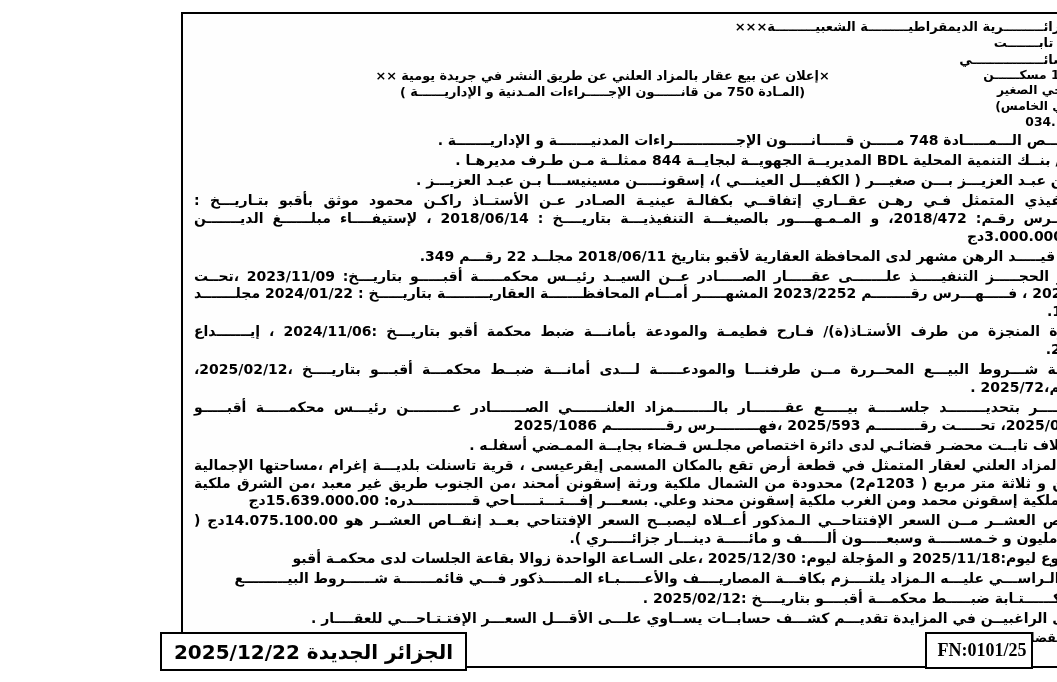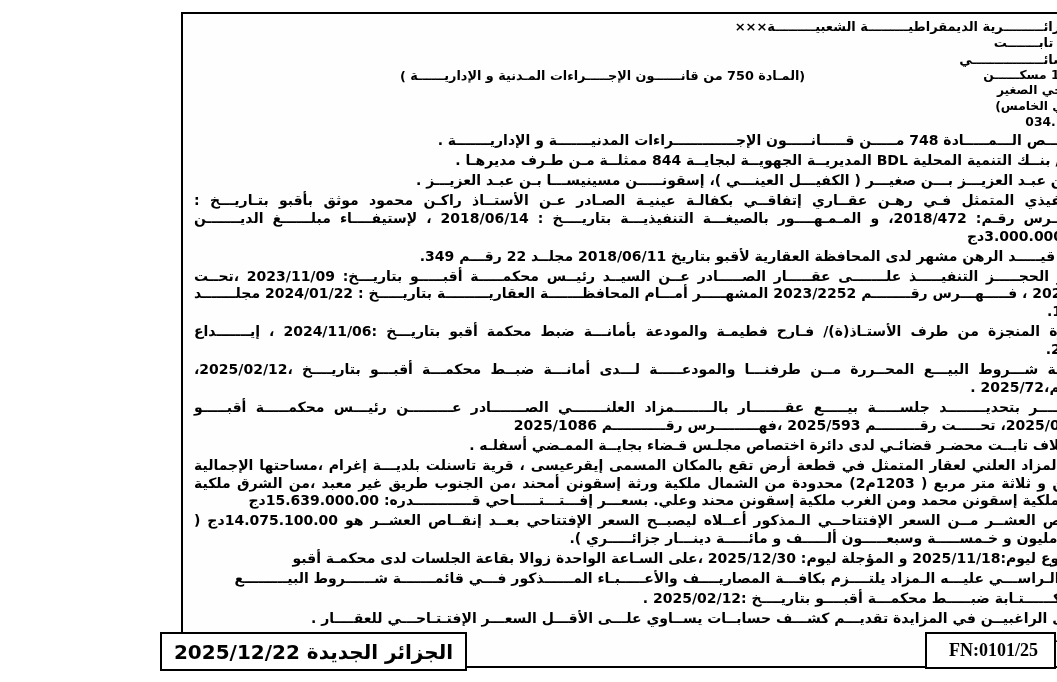--- a/index.html
+++ b/index.html
@@ -40,21 +40,21 @@
     box-sizing:border-box;
     display:flex; align-items:center; justify-content:center;
     font-weight:bold;
   }
   .np-box{
     left:160px; top:632px; width:307px; height:39px;
     direction:rtl; font-size:20px;
     font-family:"DejaVu Sans", sans-serif;
   }
   .ref-box{
-    left:925px; top:632px; width:131px; height:37px;
+    left:925px; top:632px; width:108px; height:37px;
     font-size:18px;
     font-family:"Liberation Serif", serif;
     padding-left:6px;
   }
 </style>
 </head>
 <body>
 
 <div class="page">
 
@@ -65,20 +65,21 @@
     <div class="hline">محضـــــــــــــــر قضائــــــــــــــــي</div>
 
     <div class="hdr-row">
       <div class="addr">
         <div>العنوان : حــــــــي 18 مسكــــــن</div>
         <div>عمارة : 01 رقم 03 حي الصغير</div>
         <div>(مقابل الأمن الحضري الخامس)</div>
         <div>رقــــــــم: 034.12.52.00</div>
       </div>
       <div class="title-block">
+        <div>×إعلان عن بيع عقار بالمزاد العلني عن طريق النشر في جريدة يومية ××</div>
         <div>(المـادة 750 من قانــــــون الإجـــــراءات المـدنية و الإداريــــــة )</div>
       </div>
     </div>
 
     <div class="body-text">
       <p>طــبـــقـــــا لـــنـــــص الـــمـــــادة 748 مـــــن قـــــانـــــون الإجـــــــــــــراءات المدنيـــــــة و الإداريـــــــة .</p>
       <p>- بنـاءا على طلب / بنــك التنمية المحلية BDL المديريــة الجهويــة لبجايــة 844 ممثلــة مـن طـرف مديرهـا .</p>
       <p>- ضـــد / إسقونـــن عبـد العزيـــز بـــن صغيـــر ( الكفيـــل العينـــي )، إسقونـــــن مسينيســـا بـن عبـد العزيـــز .</p>
       <p>لتنفيذ السند التنفيذي المتمثل فـي رهـن عقــاري إتفاقــي بكفالـة عينيـة الصـادر عـن الأستــاذ راكـن محمود موثق بأقبو بتـاريـــخ : 2018/05/31، فـهـرس رقـم: 2018/472، و المـمـهــــور بالصيغـــة التنفيذيـــة بتاريــــخ : 2018/06/14 ، لإستيفــــاء مبلــــــغ الديـــــــن المقـــــــدر بـ3.000.000.00دج</p>
       <p>- بموجـب جـــدول قيـــــد الرهن مشهر لدى المحافظة العقارية لأقبو بتاريخ 2018/06/11 مجلــد 22 رقـــم 349.</p>

